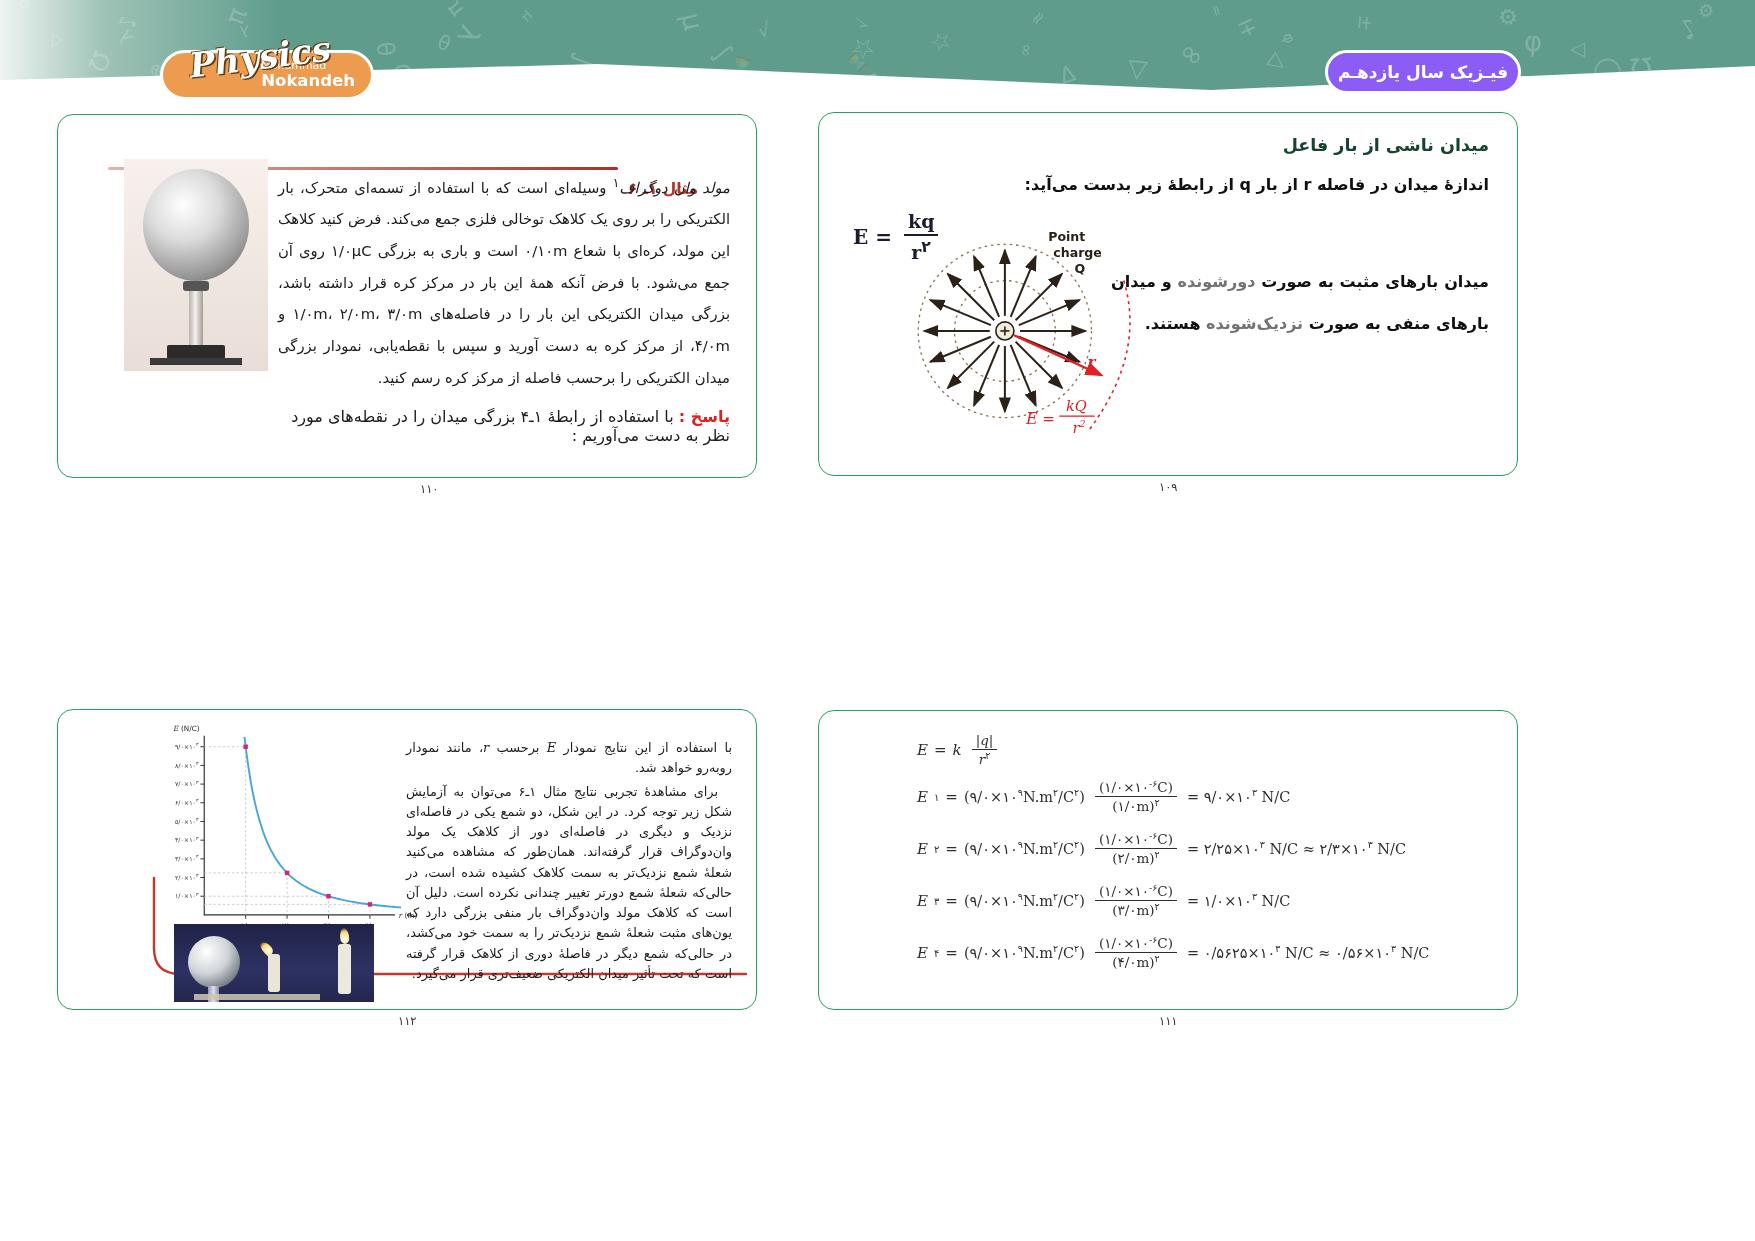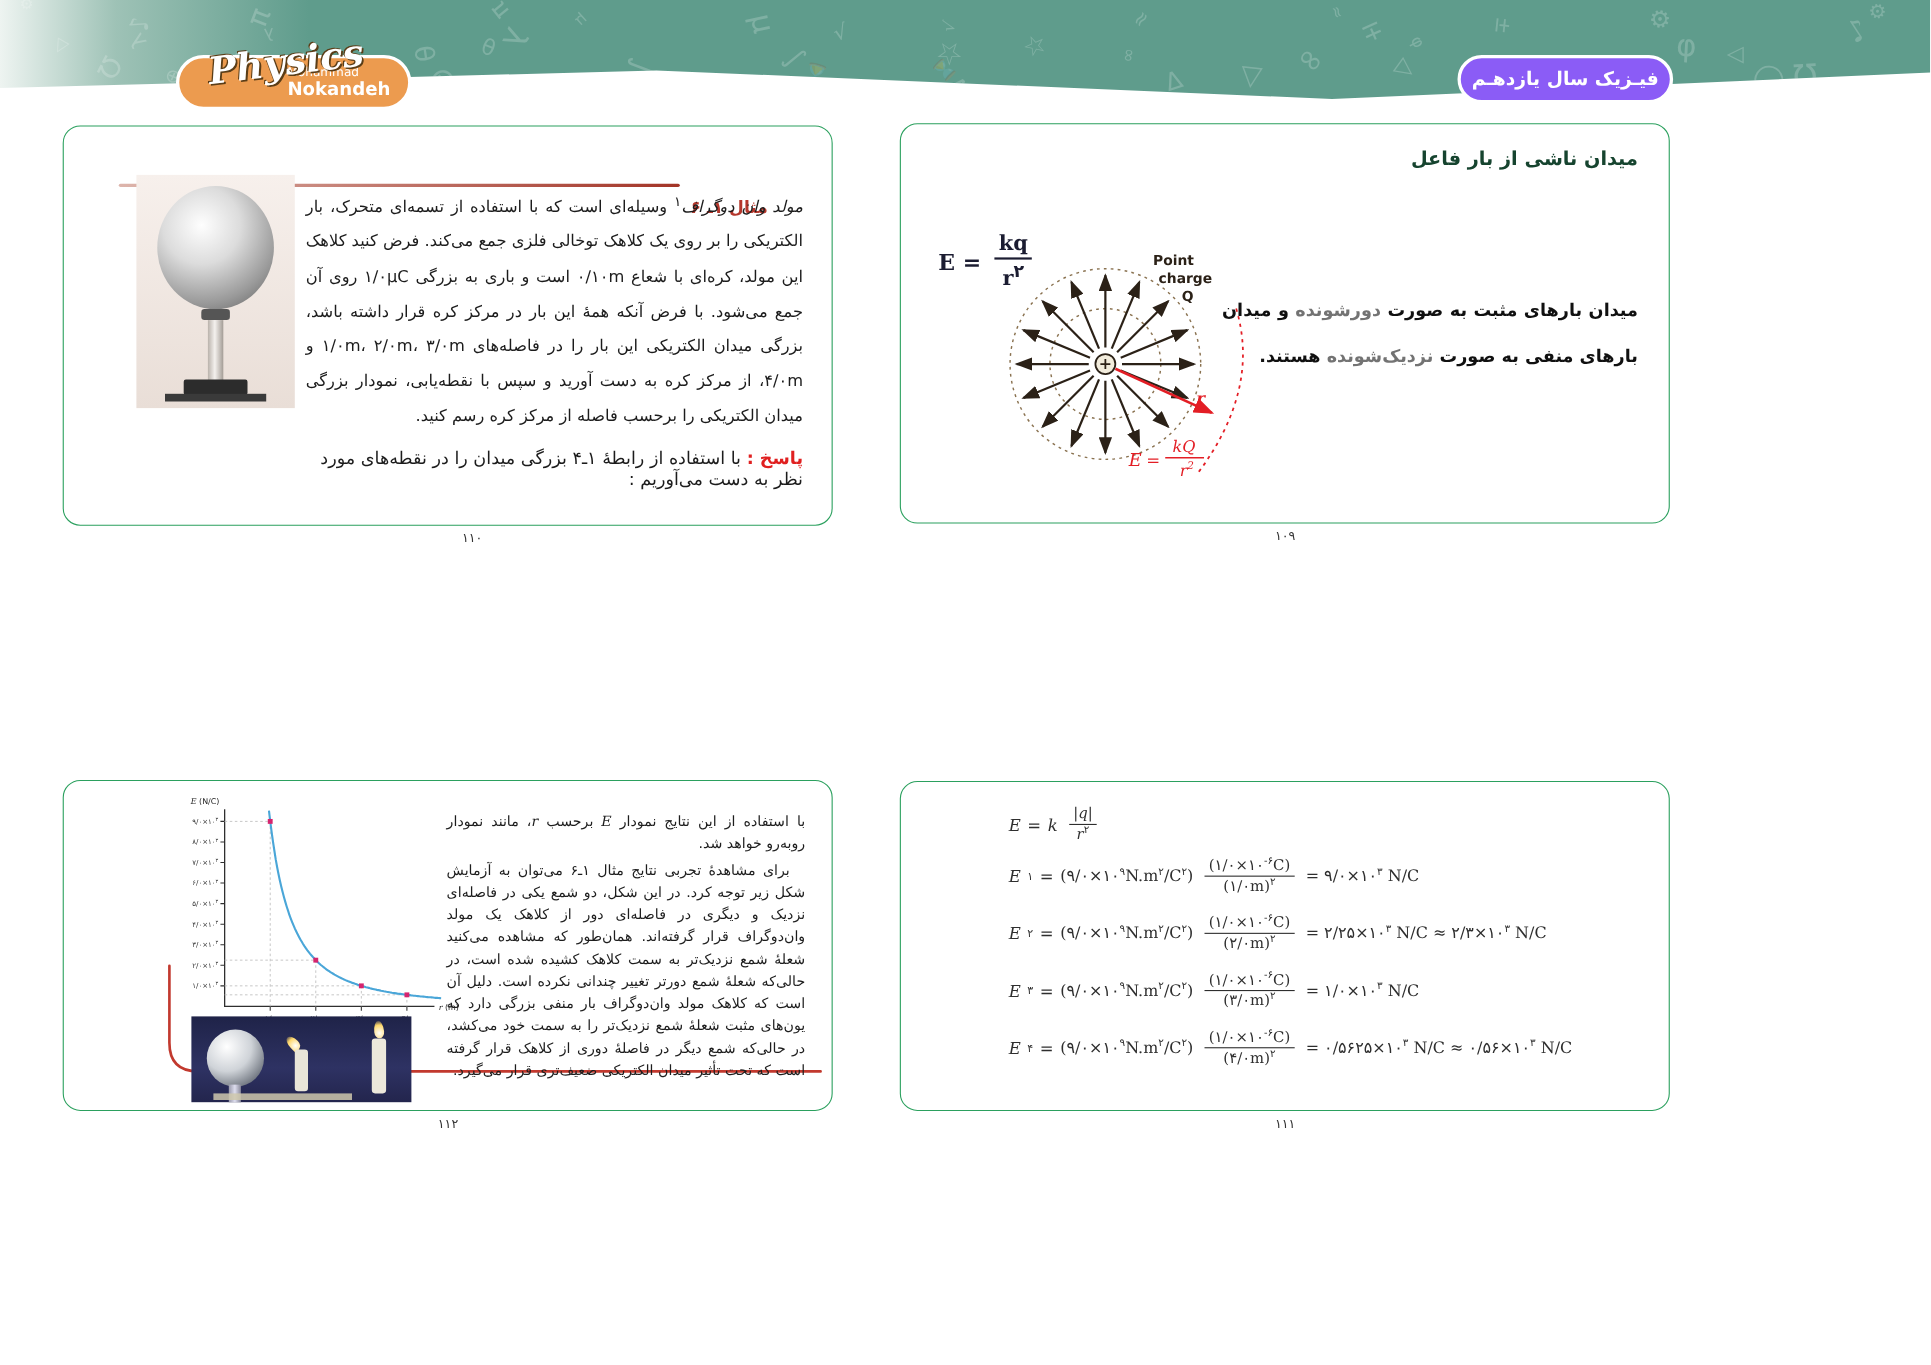--- a/index.html
+++ b/index.html
@@ -179,20 +179,21 @@
       <div class="vdg-base"></div>
       <div class="vdg-plate"></div>
     </div>
     <p class="tl-text"><span class="lead">مولد وان دوگراف</span><sup>۱</sup><span> وسیله‌ای است که با استفاده از تسمه‌ای متحرک، بار الکتریکی را بر روی یک کلاهک توخالی فلزی جمع می‌کند. فرض کنید کلاهک این مولد، کره‌ای با شعاع ۰/۱۰m است و باری به بزرگی ۱/۰μC روی آن جمع می‌شود. با فرض آنکه همهٔ این بار در مرکز کره قرار داشته باشد، بزرگی میدان الکتریکی این بار را در فاصله‌های ۱/۰m، ۲/۰m، ۳/۰m و ۴/۰m، از مرکز کره به دست آورید و سپس با نقطه‌یابی، نمودار بزرگی میدان الکتریکی را برحسب فاصله از مرکز کره رسم کنید.</span></p>
     <p class="tl-answer"><span class="ans-label">پاسخ :</span><span> با استفاده از رابطهٔ ۱ـ۴ بزرگی میدان را در نقطه‌های مورد نظر به دست می‌آوریم :</span></p>
   </section>
   <div class="pagenum" style="left:398px;top:482px;margin-left:22px;">۱۱۰</div>
 
   <section class="card card-tr">
     <h2 class="tr-title">میدان ناشی از بار فاعل</h2>
+    <p class="tr-intro">اندازهٔ میدان در فاصله r از بار q از رابطهٔ زیر بدست می‌آید:</p>
     <div class="navy-formula" dir="ltr">
       <span>E =</span>
       <span class="frac navyfrac">
         <span class="num">kq</span>
         <span class="den"><span>r</span><sup>۲</sup></span>
       </span>
     </div>
     <p class="tr-charge"><span>میدان بارهای مثبت به صورت </span><span class="red">دورشونده</span><span> و میدان بارهای منفی به صورت </span><span class="red">نزدیک‌شونده</span><span> هستند.</span></p>
     <svg id="charge-svg" class="charge-svg" viewBox="0 0 260 225">
         <defs>

